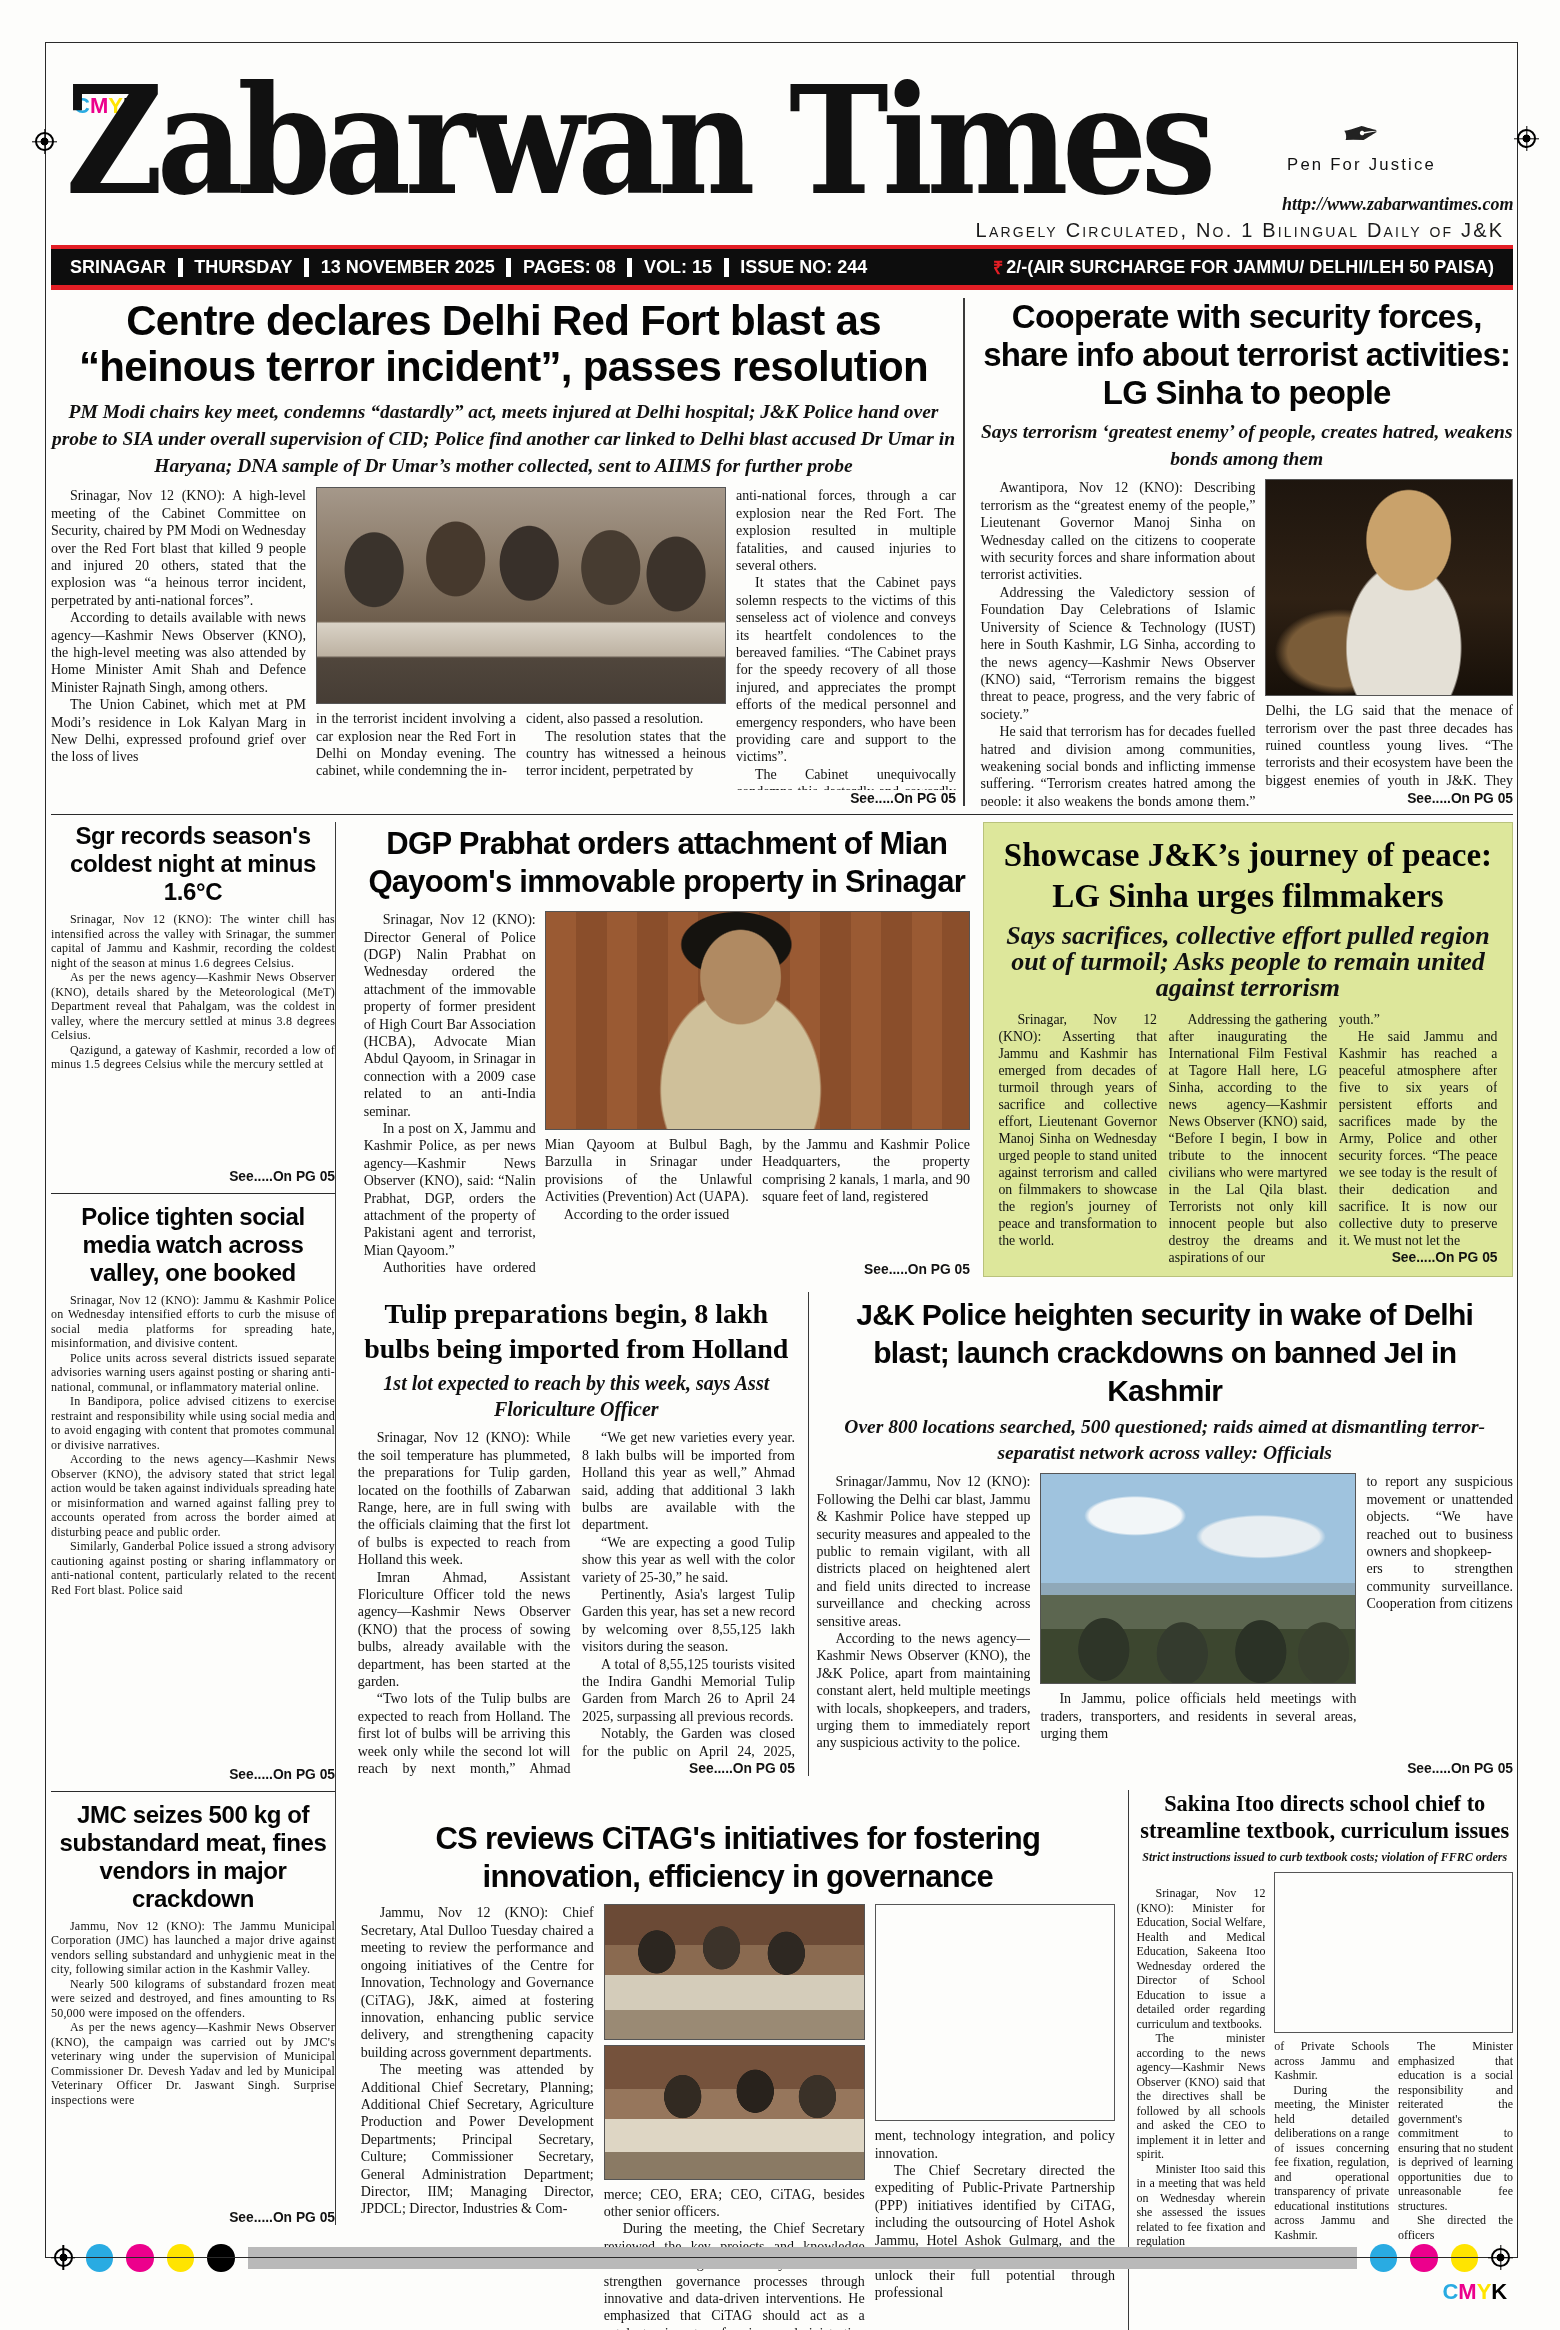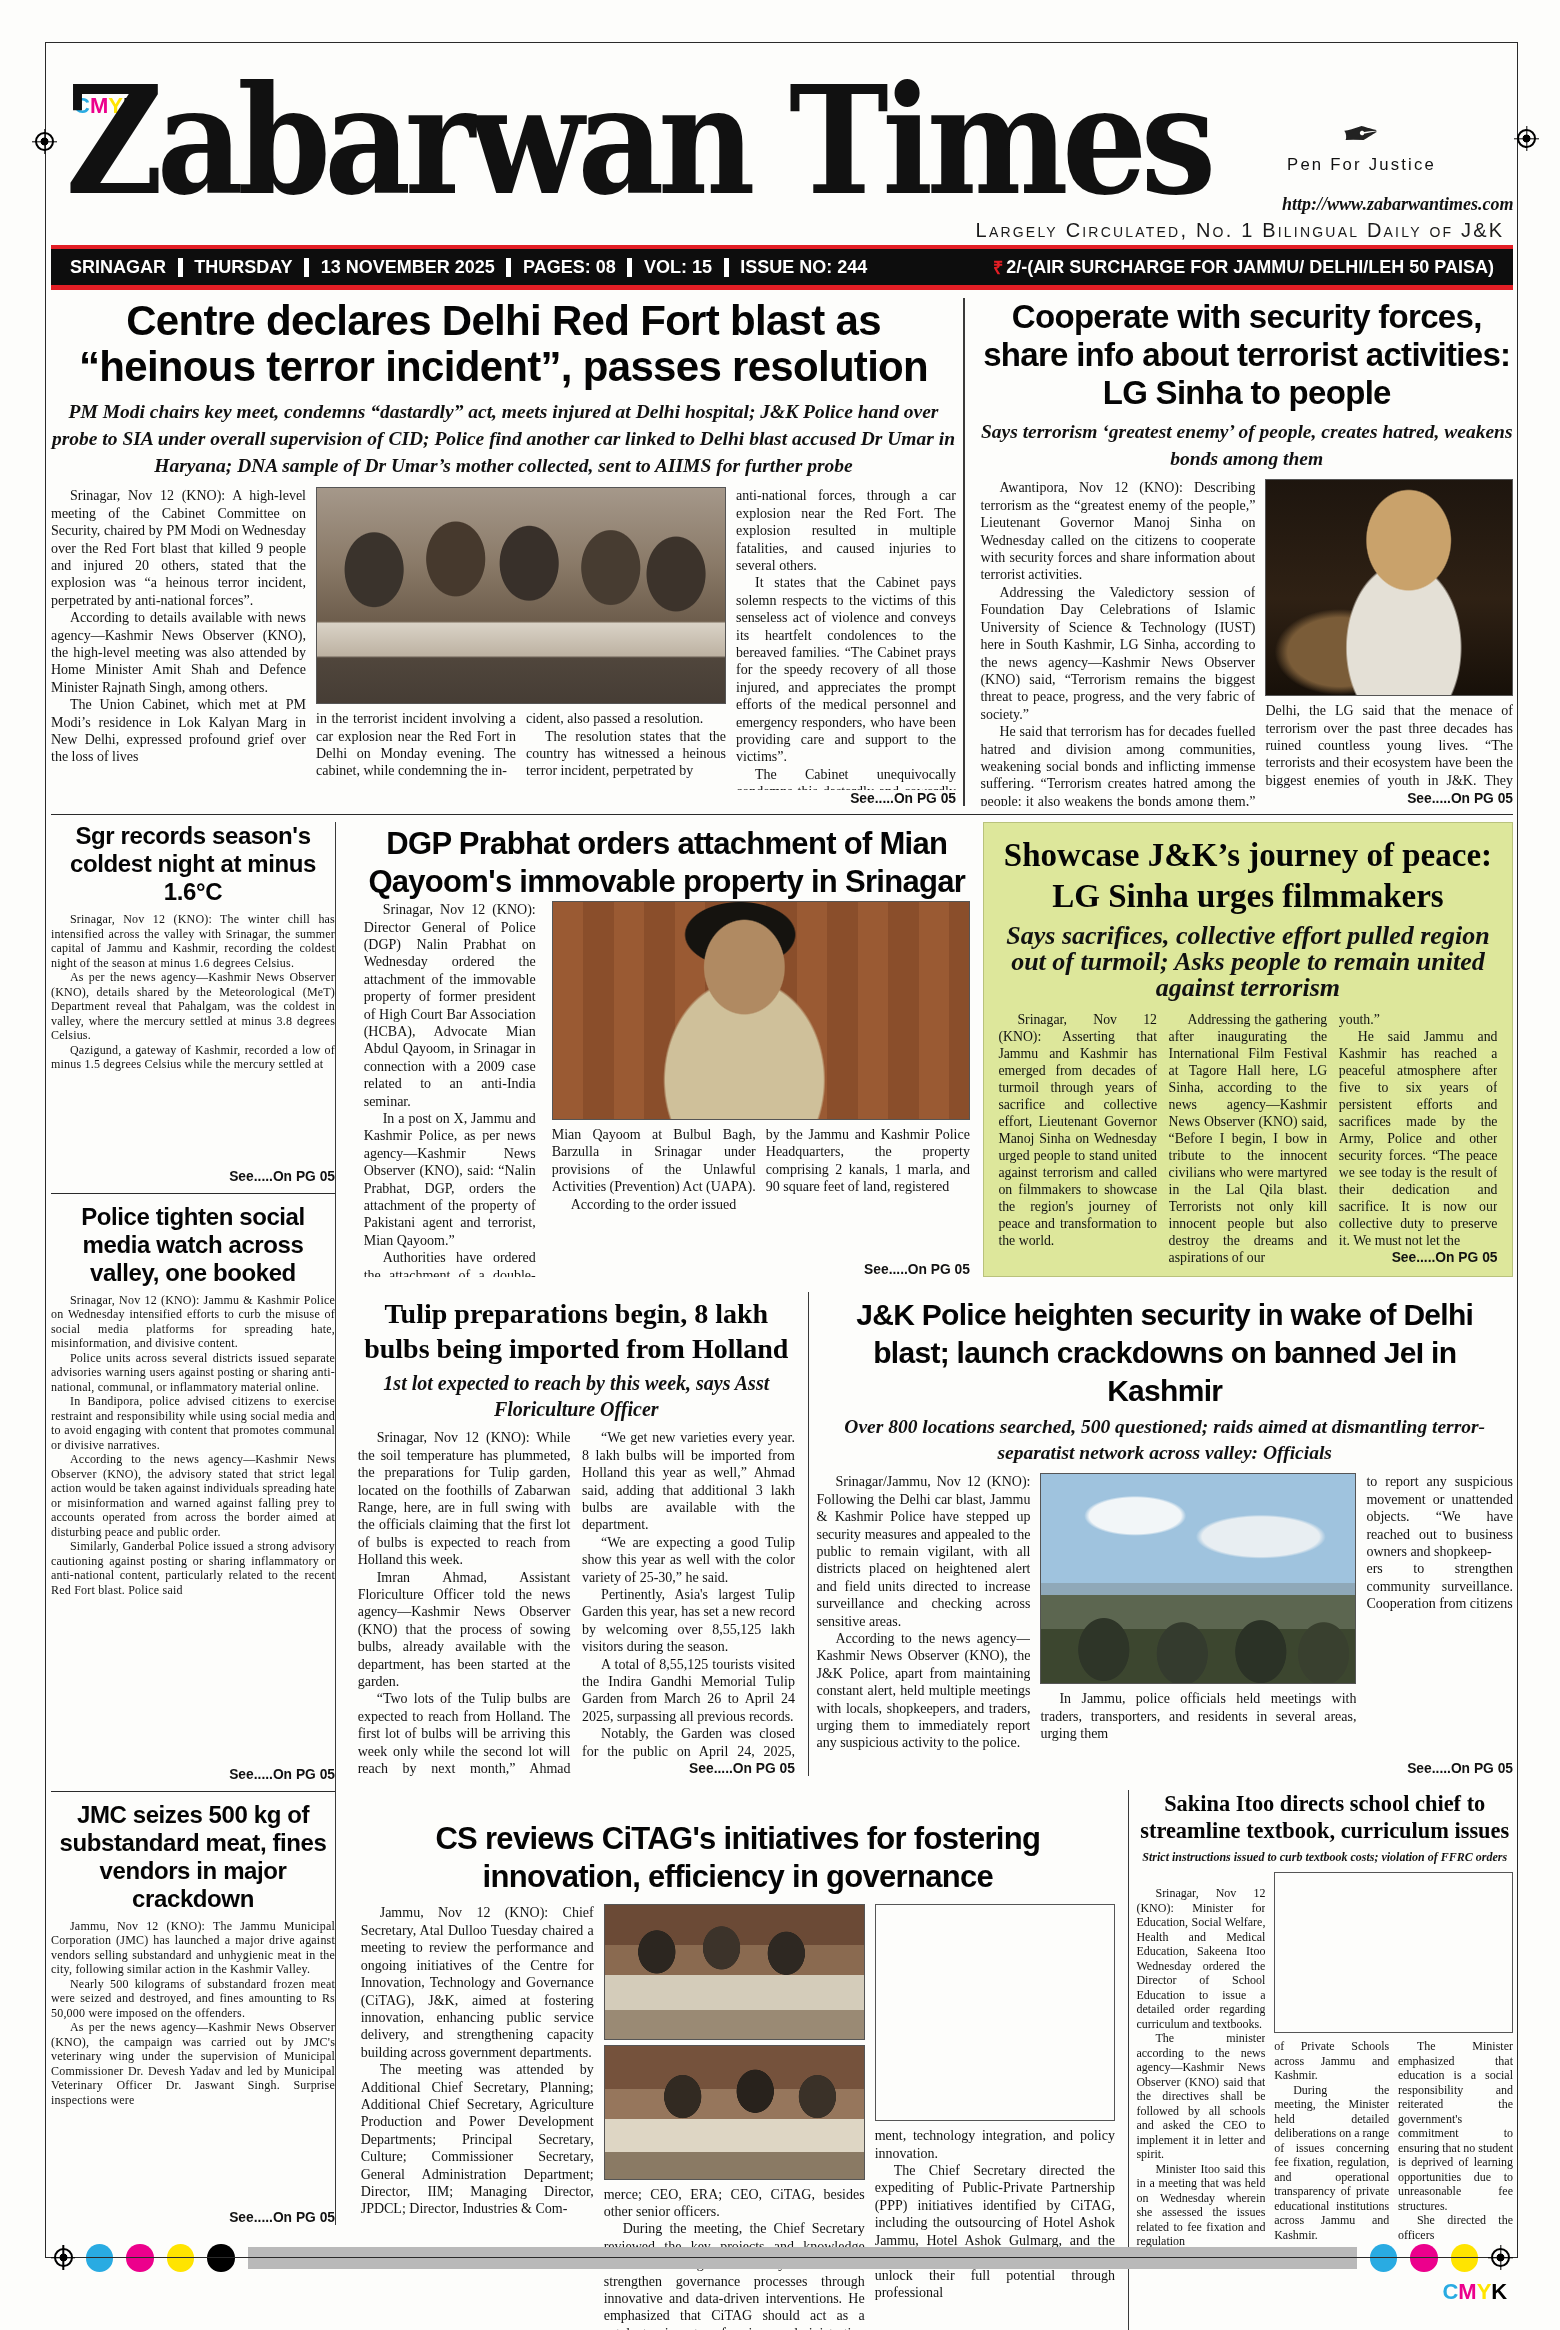--- a/index.html
+++ b/index.html
@@ -87,21 +87,21 @@
   .art-cold { height:362px; } .art-soc { height:579px; } .art-jmc { flex:1; }
   .rail .hrule { margin:8.7px 0; }
   .rail-body { flex:1; overflow:hidden; margin-top:5.8px; }
   .main-col { flex:1; padding-left:8.7px; display:flex; flex-direction:column; border-left:1.4px solid #3a3a3a; }
   .rowA { display:flex; height:455px; }
   .rowB { display:flex; height:484px; }
   .rowC { display:flex; flex:1; }
   
   .art-dgp { width:631px; display:flex; flex-direction:column; padding:2.9px 5.8px 0 19px; }
   .hl-dgp { font-size:31px; line-height:38px; }
-  .dgp-body { flex:1; display:flex; gap:16px; overflow:hidden; }
+  .dgp-body { flex:1; display:flex; gap:9px; margin-top:10px; overflow:hidden; }
   .dgpc1 { width:172px; } .dgpmid { flex:1; }
   .ph-dgp { height:219px;
     background:
       radial-gradient(41px 48px at 46% 30%, #b08a62 97%, transparent),
       radial-gradient(56px 33px at 45% 15%, #15130f 97%, transparent),
       radial-gradient(116px 145px at 46% 82%, #cfc09a 68%, transparent 70%),
       repeating-linear-gradient(90deg,#9a5a33 0 30px,#8a4e2b 30px 61px); }
   
   .art-show { flex:1; margin-left:7.2px; background:#dde79b; padding:11.6px 14.5px; display:flex; flex-direction:column; border:0.7px solid #b9c27c; }
   .hl-show { font-size:33px; line-height:41px; letter-spacing:0; }

